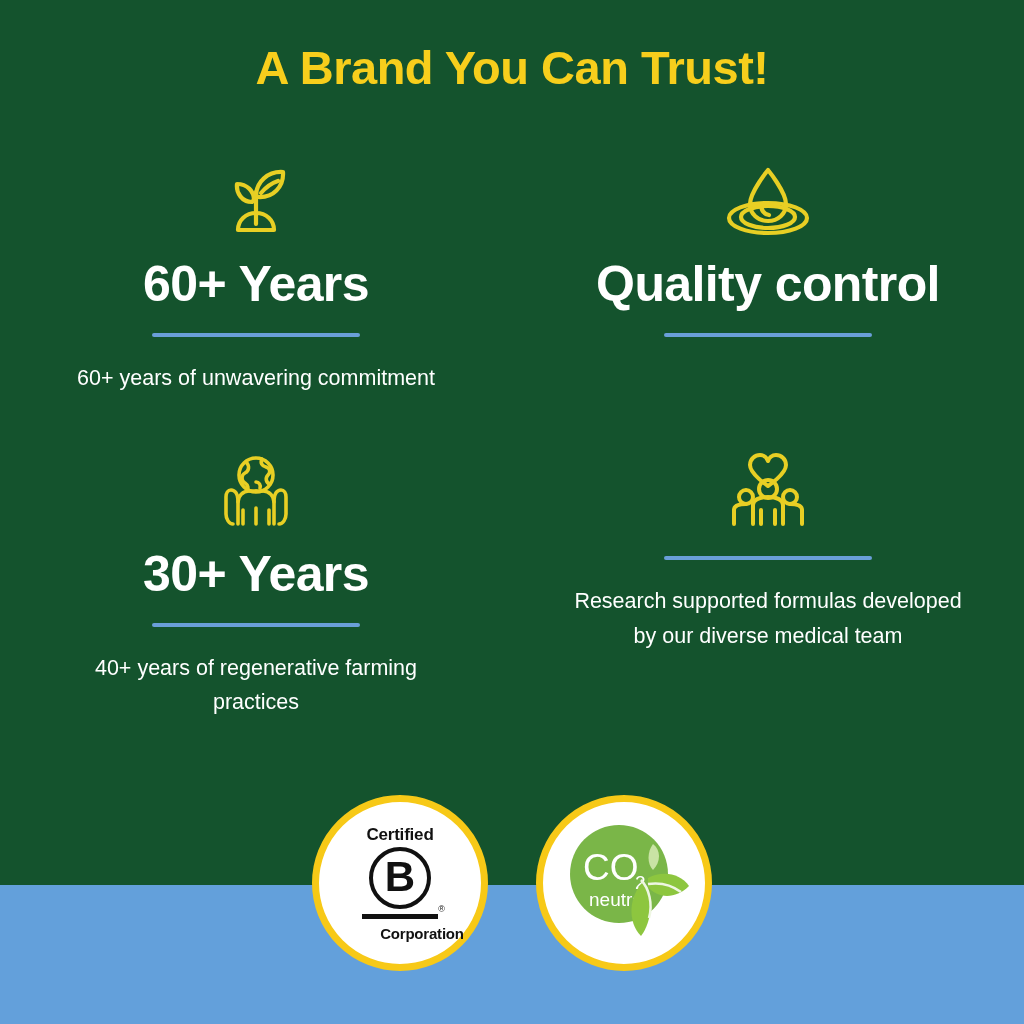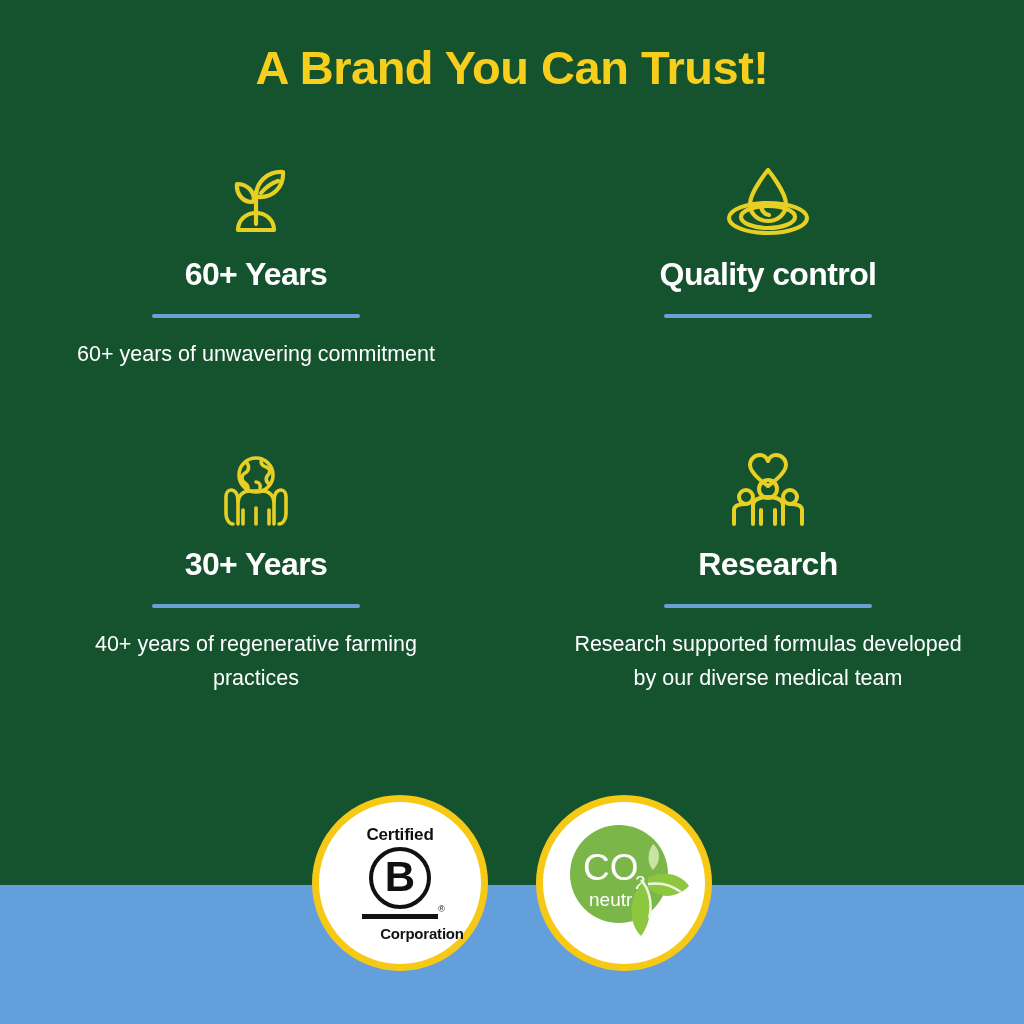--- a/index.html
+++ b/index.html
@@ -60,35 +60,35 @@
   }
   .icon-wrap {
     height: 84px;
     display: flex;
     align-items: center;
     justify-content: center;
   }
   .feat-title {
     margin-top: 14px;
     color: #ffffff;
-    font-size: 32px;
+    font-size: 50px;
     font-weight: bold;
     letter-spacing: -0.6px;
     line-height: 1.05;
     text-align: center;
   }
   .divider {
     margin-top: 22px;
     width: 208px;
     height: 4px;
     background: #6a9fd8;
     border-radius: 2px;
   }
   .feat-desc {
-    margin-top: 19px;
+    margin-top: 24px;
     color: #ffffff;
     font-size: 21.5px;
     line-height: 1.62;
     text-align: center;
     max-width: 380px;
   }
   .feature.wide .feat-desc { max-width: 400px; }
 
   .badges {
     position: absolute;
@@ -232,21 +232,20 @@
           <circle cx="42" cy="37" r="9"></circle>
           <path d="M27 72 V53 C27 48 33 45 42 45 C51 45 57 48 57 53 V72"></path>
           <circle cx="20" cy="45" r="7"></circle>
           <path d="M8 72 V58 C8 54 13 52 20 52"></path>
           <circle cx="64" cy="45" r="7"></circle>
           <path d="M76 72 V58 C76 54 71 52 64 52"></path>
           <path d="M35 72 V58"></path>
           <path d="M49 72 V58"></path>
         </svg>
       </div>
-      <div class="feat-title">Research</div>
       <div class="divider"></div>
       <div class="feat-desc">Research supported formulas developed by our diverse medical team</div>
     </div>
 
   </div>
 
   <div class="badges">
 
     <div class="badge">
       <div class="bcorp-inner">

